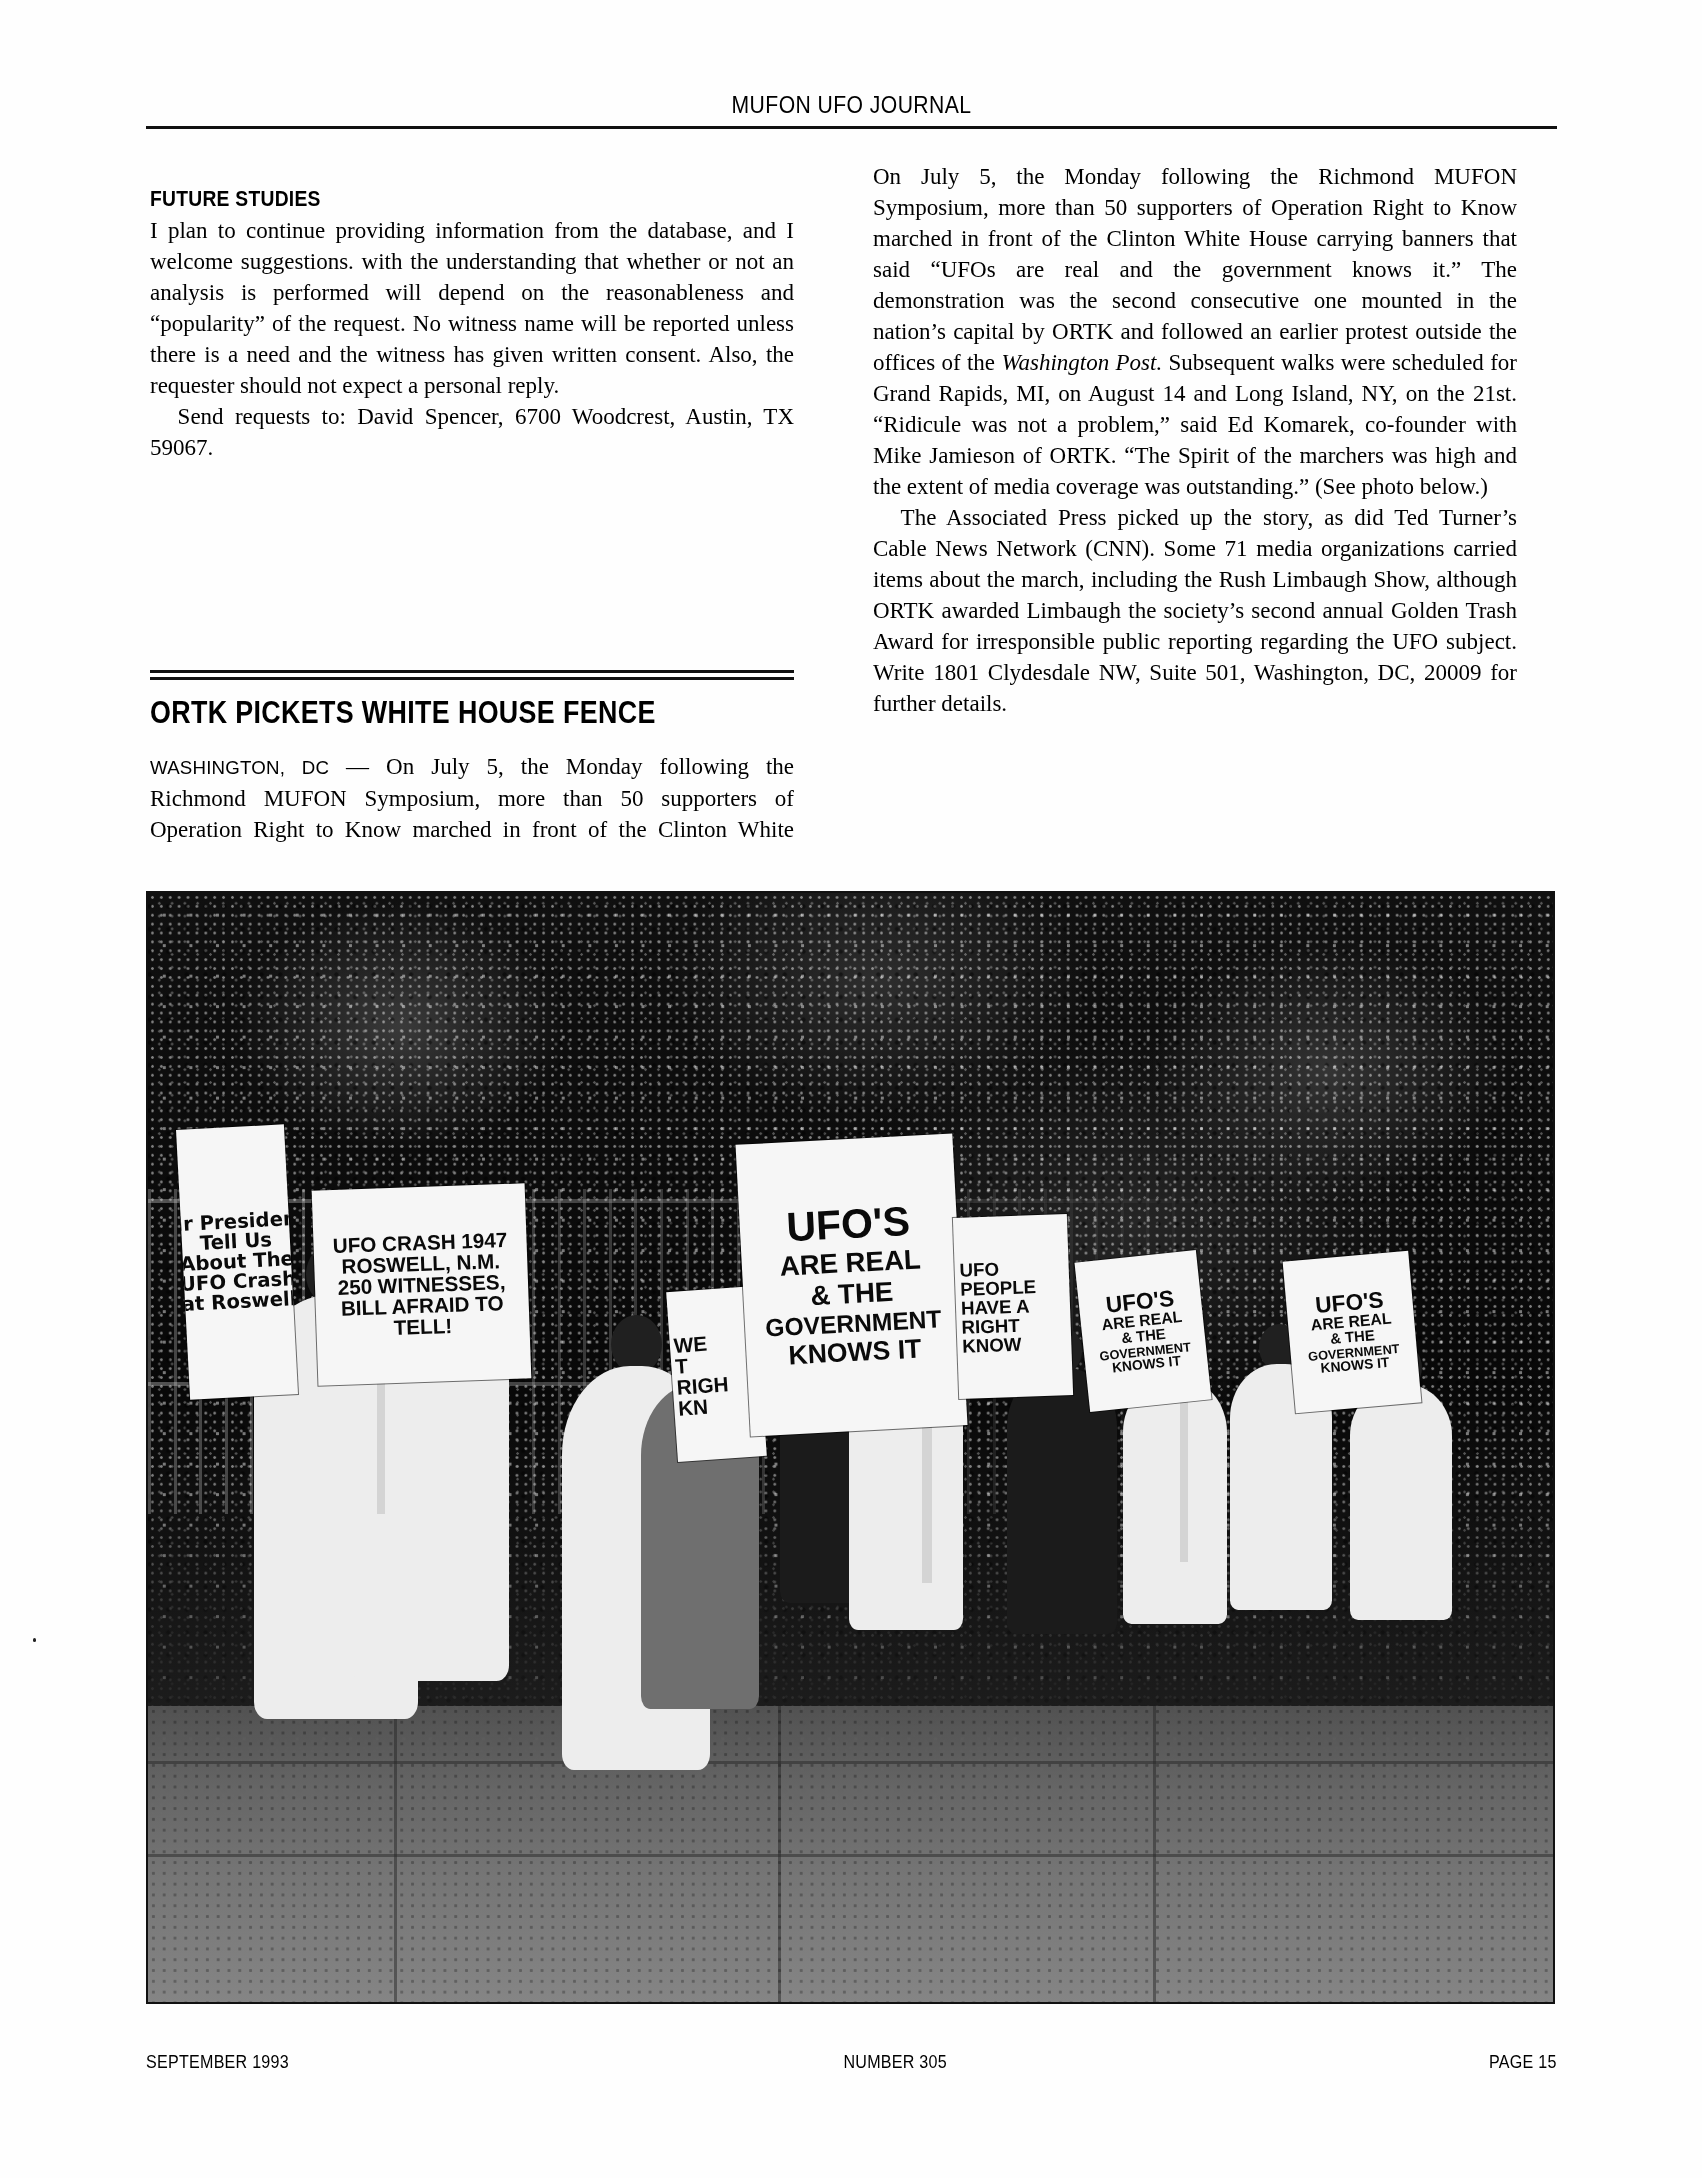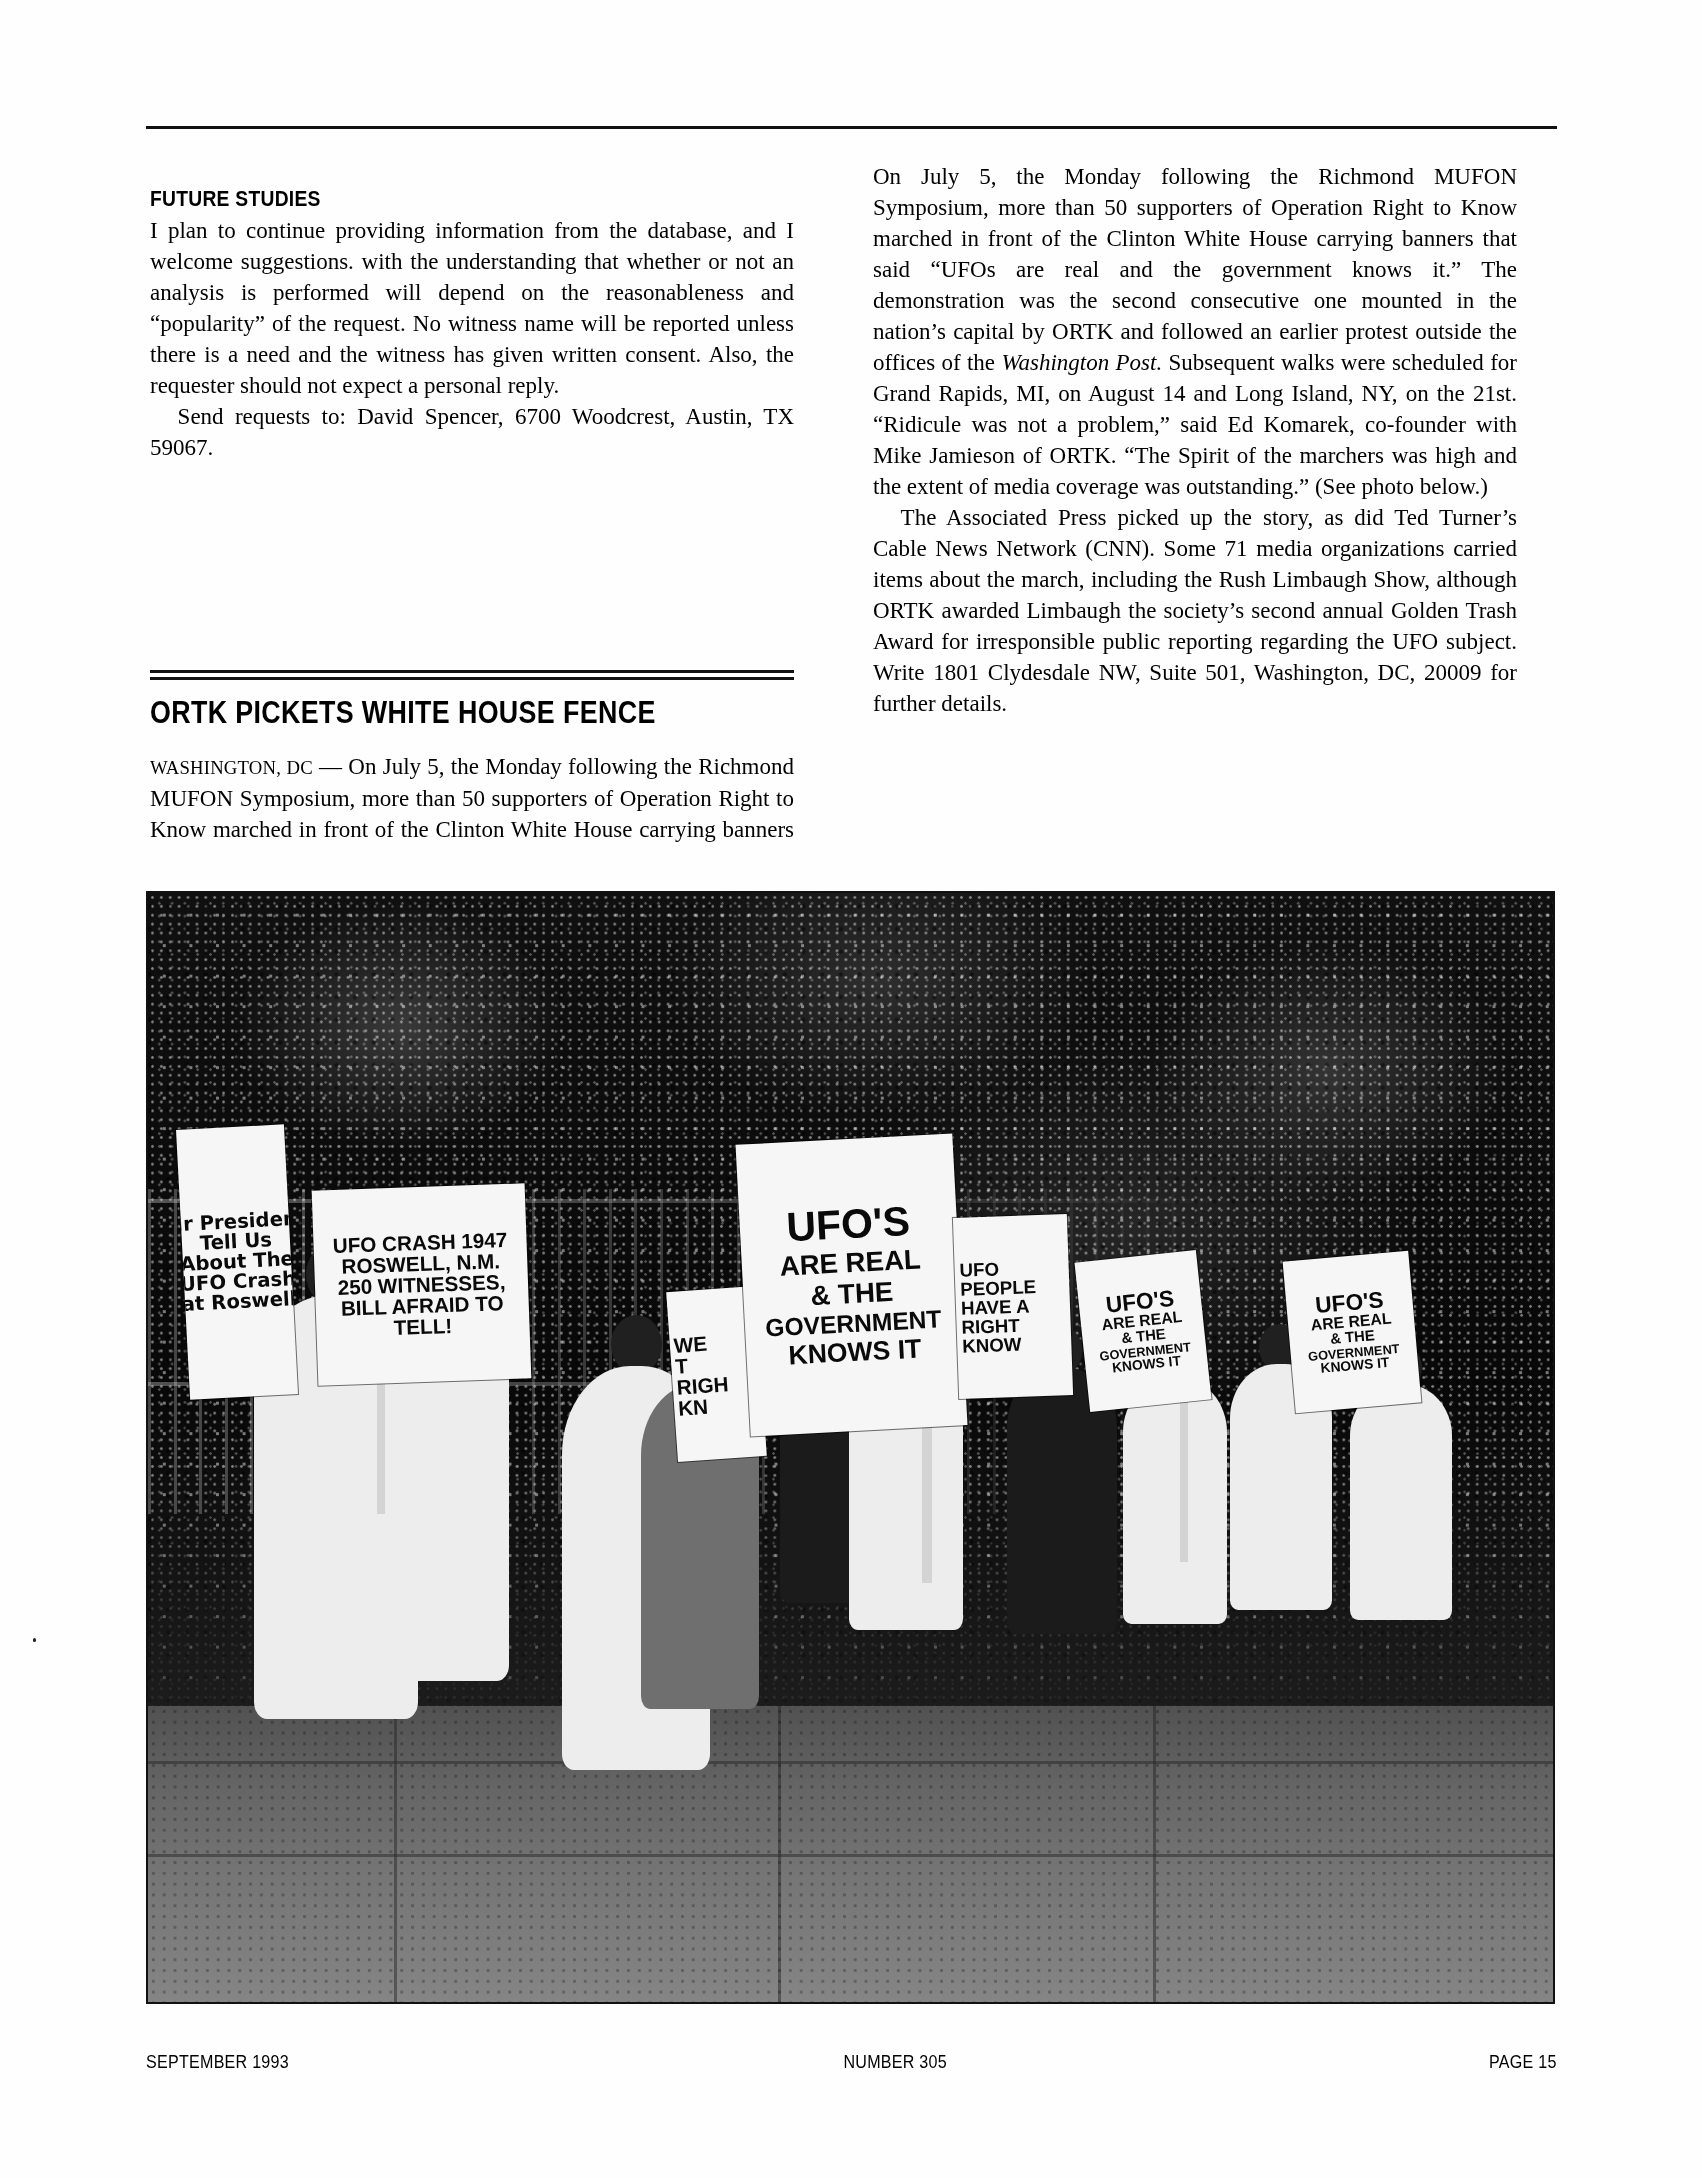--- a/index.html
+++ b/index.html
@@ -119,21 +119,21 @@
     left: 150px;
     top: 751px;
     width: 644px;
     font-size: 23px;
     line-height: 31px;
     text-align: justify;
   }
   .story-body p { margin: 0; text-indent: 0; }
 
   .dateline {
-    font-family: Liberation Serif, serif;
+    font-family: Liberation Sans, sans-serif;
     font-size: 18.7px;
     letter-spacing: 0.2px;
   }
 
   .ital { font-style: italic; }
 
   
   .photo {
     position: absolute;
     left: 146px;
@@ -286,20 +286,23 @@
     width: 3.9px; height: 3.9px;
     background: #222;
     border-radius: 50%;
   }
 </style>
 </head>
 <body>
 
 <div class="page">
 
+  <div class="running-head-wrap">
+    <span class="running-head">MUFON UFO JOURNAL</span>
+  </div>
   <div class="head-rule"></div>
 
   <div class="col col-left">
     <div class="subhead">FUTURE STUDIES</div>
     <p class="noindent">I plan to continue providing information from the database, and I welcome suggestions. with the understanding that whether or not an analysis is performed will depend on the reasonableness and “popularity” of the request. No witness name will be reported unless there is a need and the witness has given written consent. Also, the requester should not expect a personal reply.</p>
     <p>Send requests to: David Spencer, 6700 Woodcrest, Austin, TX 59067.</p>
   </div>
 
   <div class="divider">
     <div class="r1"></div>

